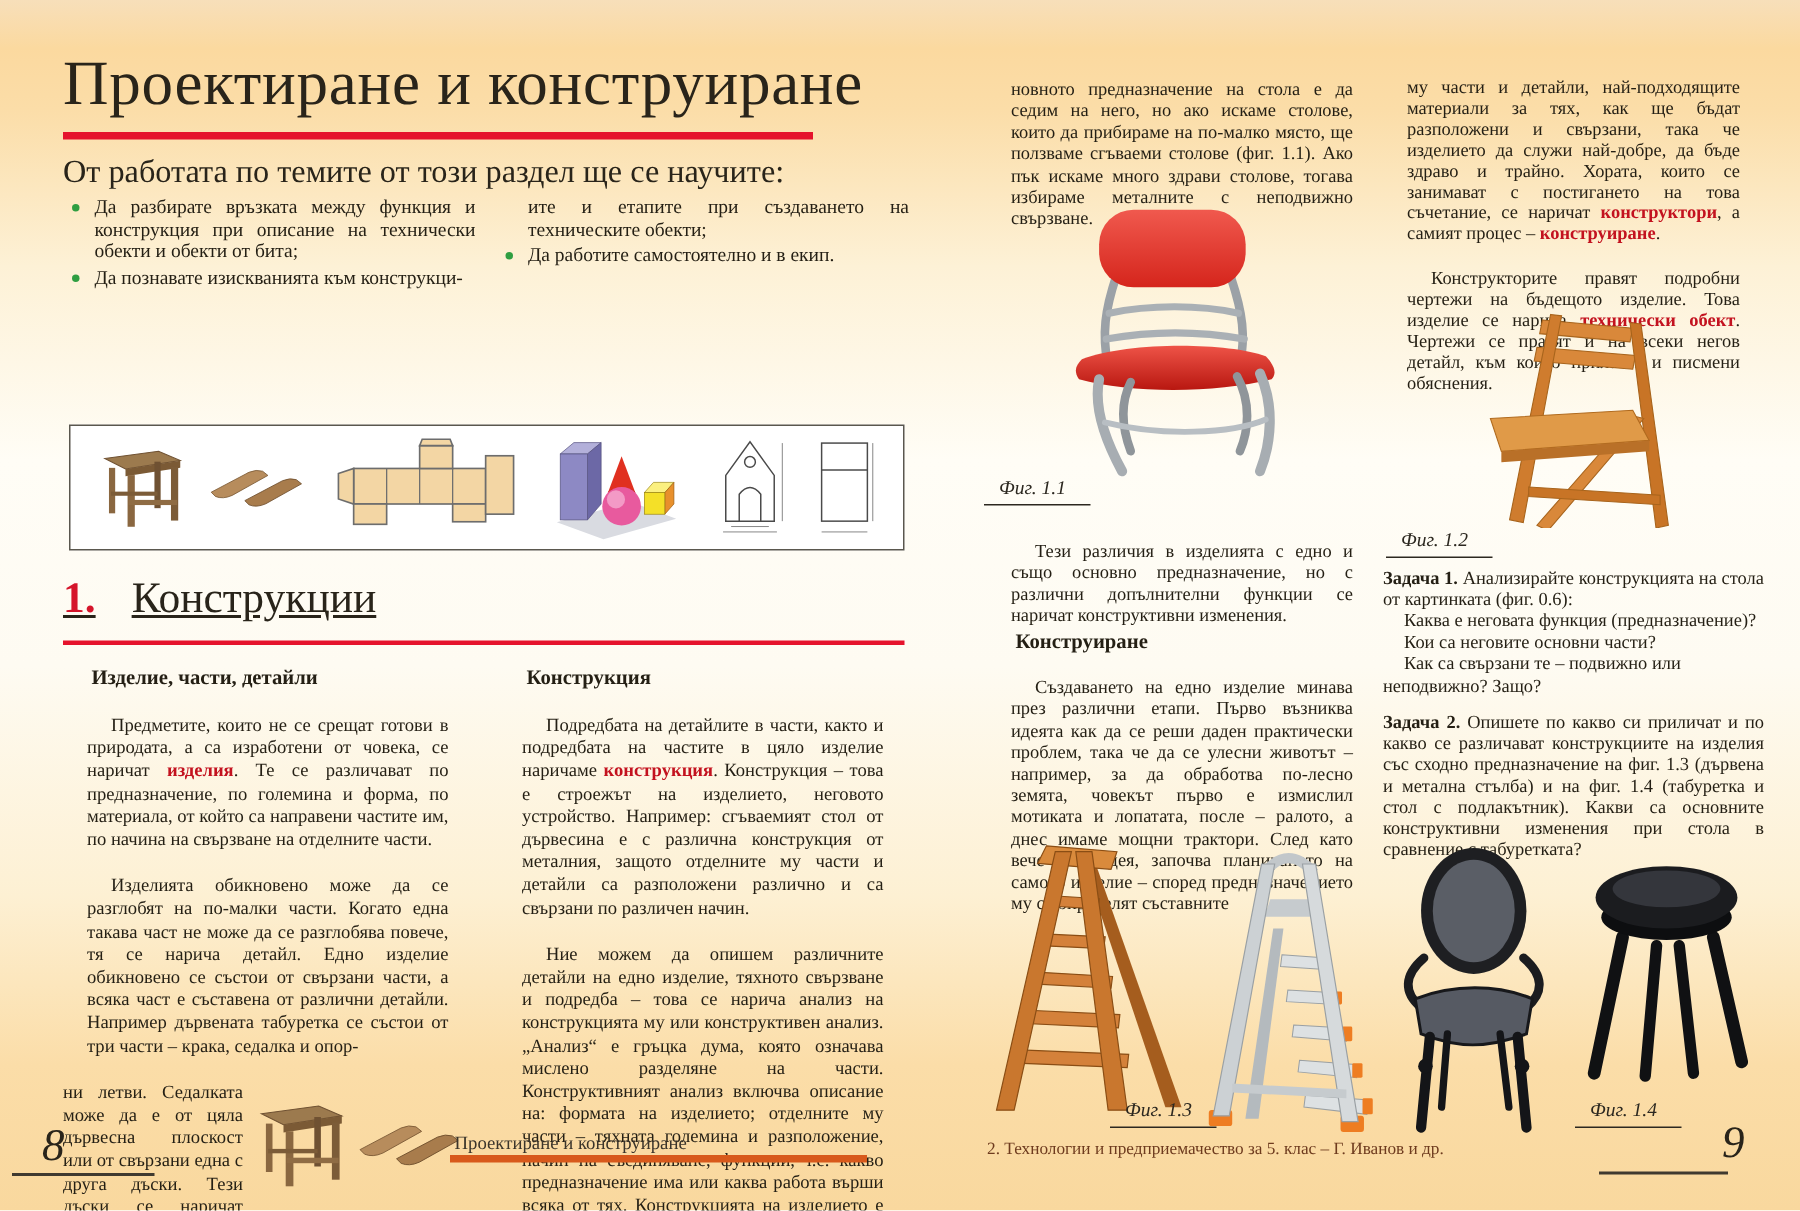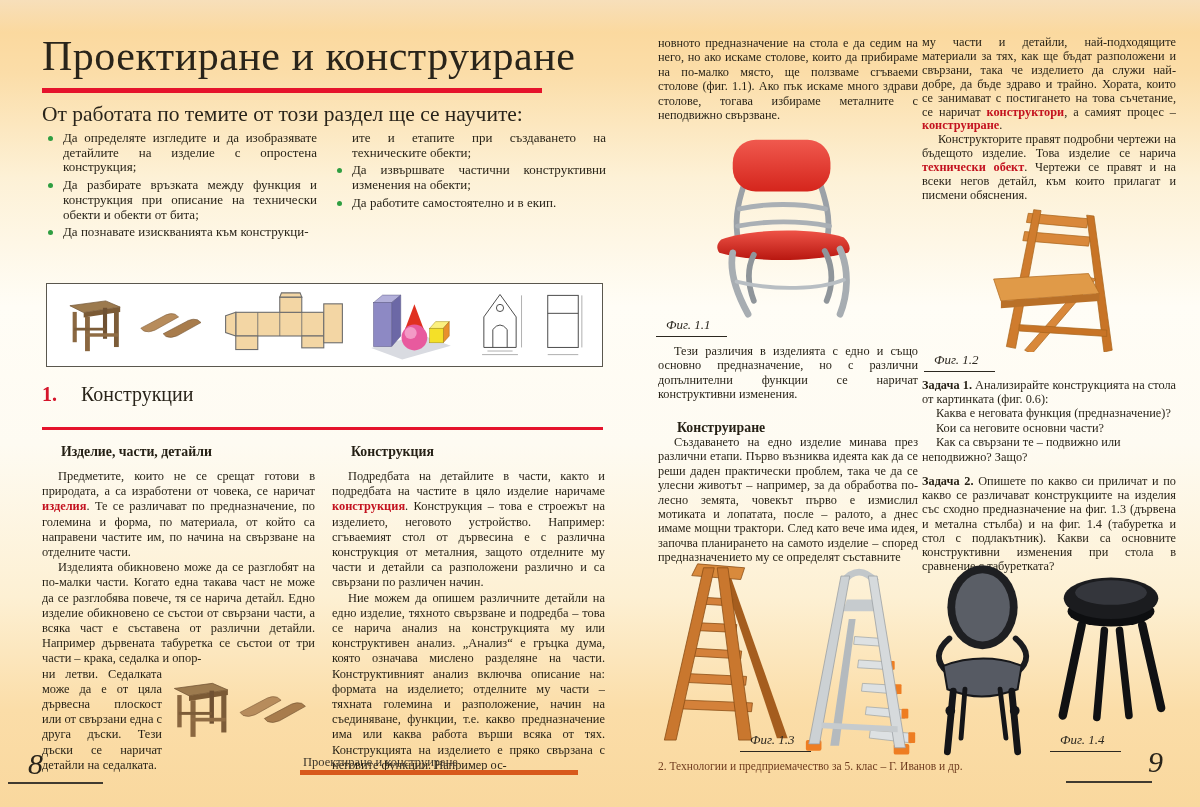--- a/index.html
+++ b/index.html
@@ -19,28 +19,28 @@
     font-size:13px;line-height:14.7px;text-align:justify;}
   .objectives li{position:relative;padding-left:21px;margin:0 0 3px 0;}
   .objectives li::before{content:"";position:absolute;left:6px;top:5px;width:5px;height:5px;
     border-radius:50%;background:#2f9e41;}
   .objectives li.no-dot::before{display:none;}
 
   .fig-band{left:46px;top:283px;width:557px;height:84px;background:#fff;
     border:1px solid #5a574e;box-sizing:border-box;display:flex;
     align-items:center;justify-content:space-evenly;padding:0 4px;}
 
-  .section-head{left:42px;top:383px;font-size:20px;color:#29241a;}
+  .section-head{left:42px;top:383px;font-size:29px;color:#29241a;text-decoration:underline;}
   .sec-num{color:#d5152b;font-weight:bold;margin-right:24px;}
   .section-rule{left:42px;top:427px;width:561px;height:3px;background:#e5132c;}
 
   .cols{left:42px;top:438px;width:564px;display:flex;gap:17px;}
   .col{width:273px;}
   .subhead{font-weight:bold;font-size:13.8px;text-indent:19px;margin:6px 0 9px 0;}
-  .para{font-size:12.4px;line-height:15.2px;text-align:justify;text-indent:16px;margin:0;}
+  .para{font-size:12.4px;line-height:15.2px;text-align:justify;text-indent:16px;margin:16px;}
   .wrapblock{font-size:12.4px;line-height:15.2px;text-align:justify;}
   .inline-fig{float:right;width:148px;height:78px;margin:3px 0 2px 5px;
     display:flex;align-items:center;gap:4px;}
 
   .pageno{font-size:30px;font-style:italic;color:#29241a;}
   .pageno-8{left:28px;top:747px;}
   .pnline-left{left:8px;top:782px;width:95px;height:2px;background:#403a30;}
   .running-title{left:303px;top:755px;font-size:12.5px;color:#3b352b;}
   .footer-bar{left:300px;top:770px;width:278px;height:5px;background:#d8591b;}
 
@@ -64,27 +64,25 @@
 <body>
 
 <div class="canvas">
 
   <div class="abs main-title">Проектиране и конструиране</div>
   <div class="abs title-bar"></div>
   <div class="abs intro-heading">От работата по темите от този раздел ще се научите:</div>
 
   <div class="abs objectives">
     <ul>
-      <li>Да определяте изгледите и да изобразявате детайлите на изделие с опростена конструкция;</li>
       <li>Да разбирате връзката между функция и конструкция при описание на технически обекти и обекти от бита;</li>
       <li>Да познавате изискванията към конструкци-</li>
     </ul>
     <ul>
       <li class="no-dot">ите и етапите при създаването на техническите обекти;</li>
-      <li>Да извършвате частични конструктивни изменения на обекти;</li>
       <li>Да работите самостоятелно и в екип.</li>
     </ul>
   </div>
 
   <div class="abs fig-band">
     <svg width="62" height="68" viewBox="0 0 90 92">
       <polygon points="10,18 62,11 83,20 30,28" fill="#9c7a4e" stroke="#6f5132" stroke-width="1"></polygon>
       <polygon points="30,28 83,20 83,27 30,35" fill="#7b5a35"></polygon>
       <rect x="32" y="34" width="7" height="50" fill="#8a6740"></rect>
       <rect x="74" y="26" width="7" height="52" fill="#7c5c38"></rect>

